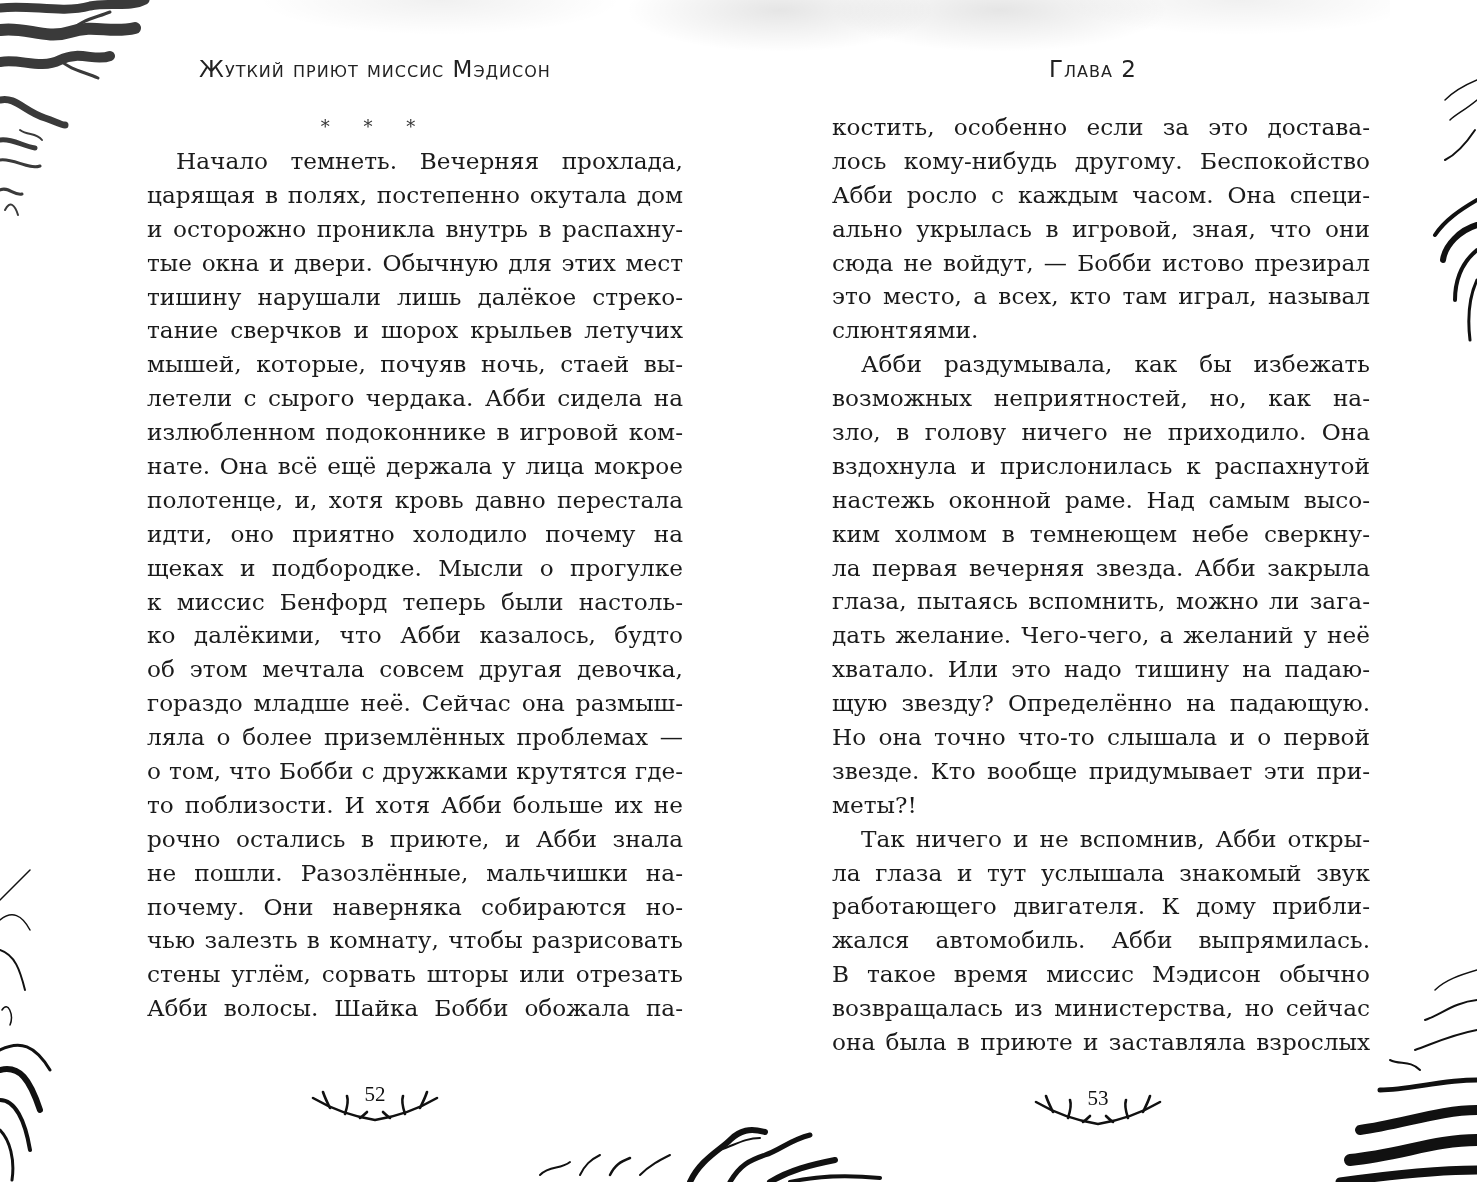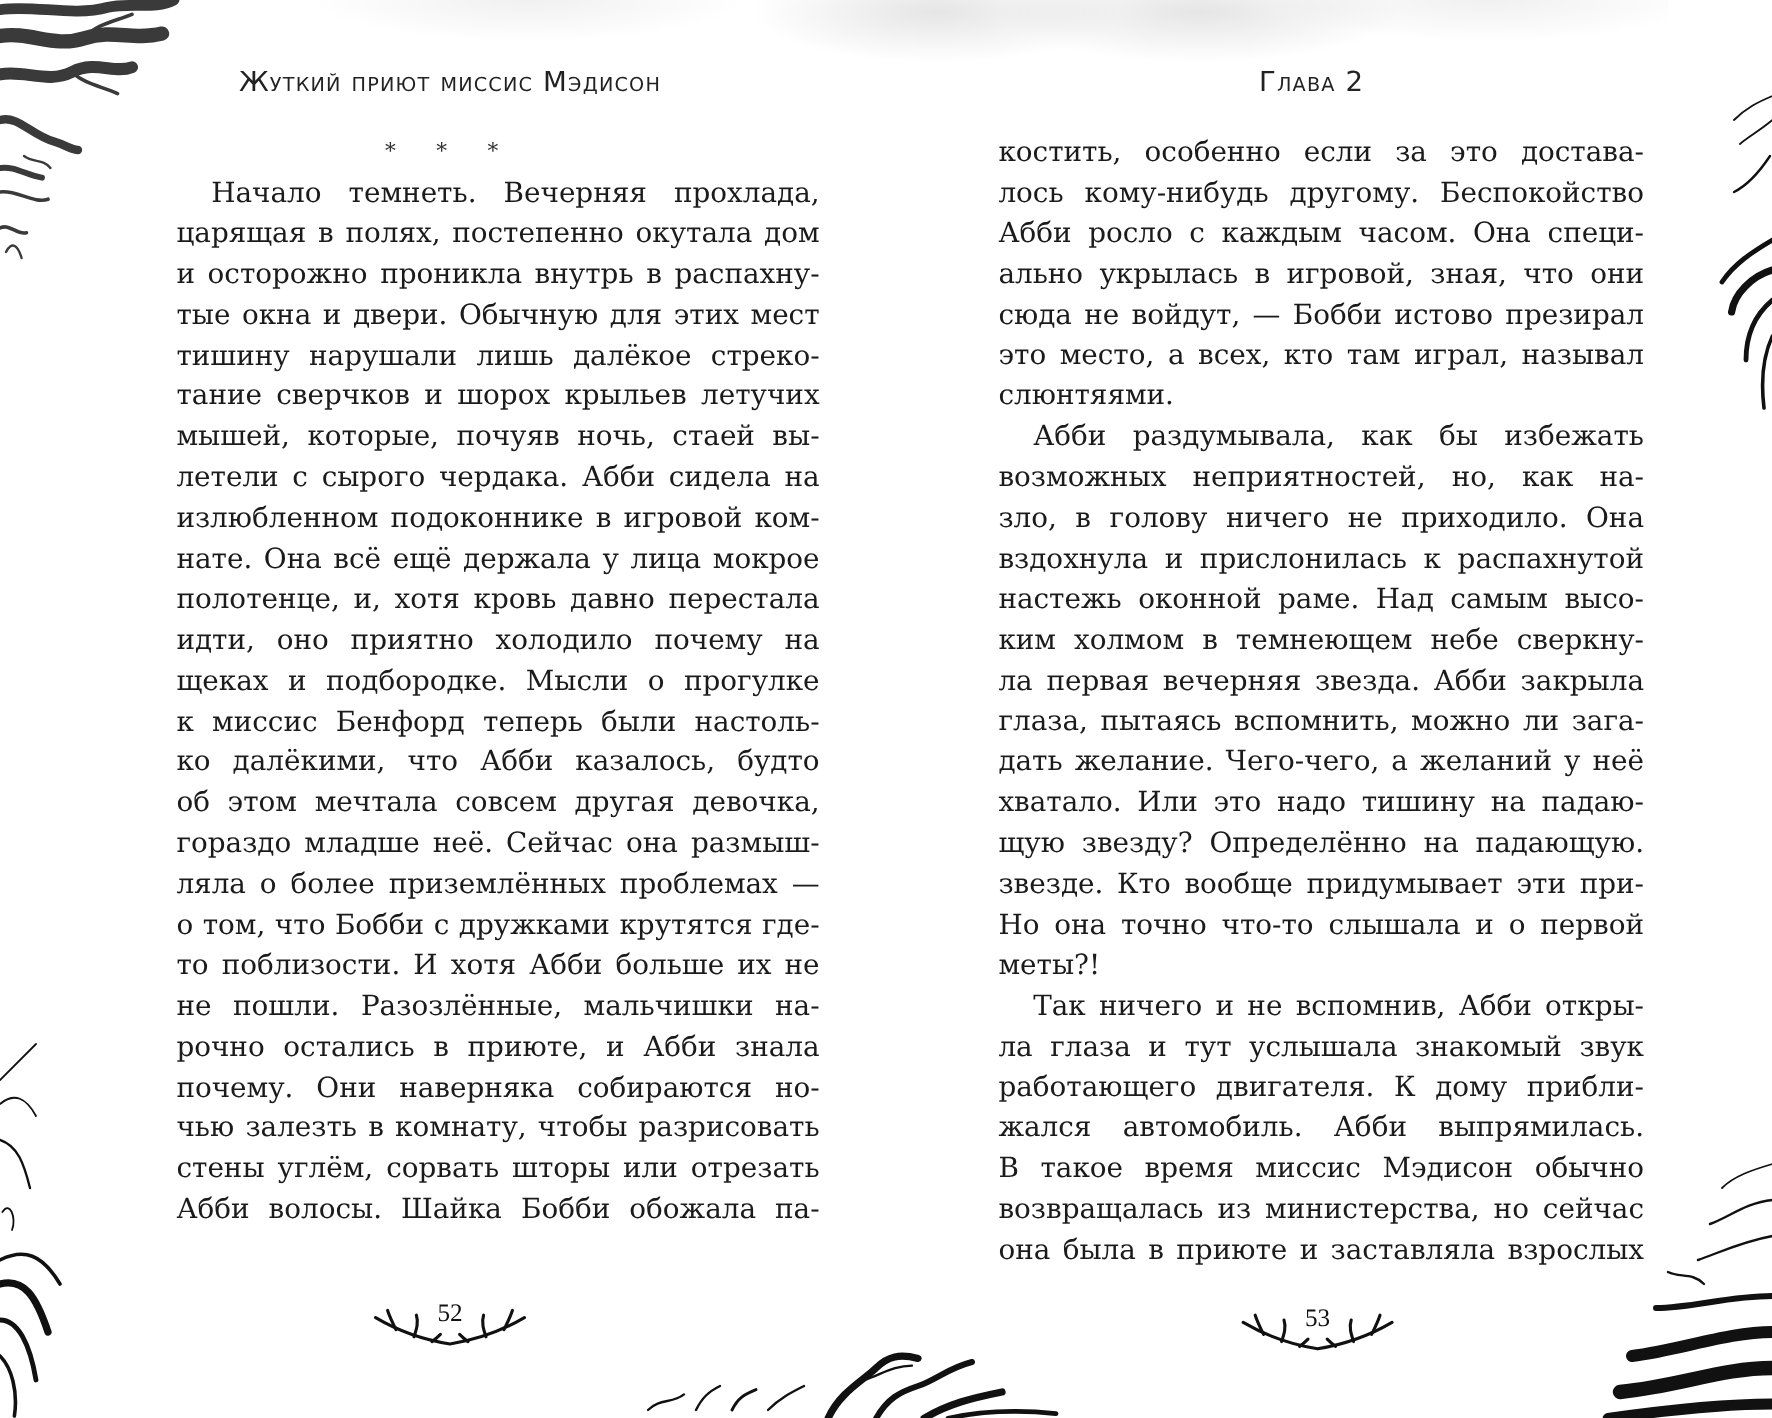--- a/index.html
+++ b/index.html
@@ -155,22 +155,22 @@
     <span class="line">полотенце, и, хотя кровь давно перестала</span>
     <span class="line">идти, оно приятно холодило почему на</span>
     <span class="line">щеках и подбородке. Мысли о прогулке</span>
     <span class="line">к миссис Бенфорд теперь были настоль-</span>
     <span class="line">ко далёкими, что Абби казалось, будто</span>
     <span class="line">об этом мечтала совсем другая девочка,</span>
     <span class="line">гораздо младше неё. Сейчас она размыш-</span>
     <span class="line">ляла о более приземлённых проблемах —</span>
     <span class="line">о том, что Бобби с дружками крутятся где-</span>
     <span class="line">то поблизости. И хотя Абби больше их не</span>
+    <span class="line">рочно остались в приюте, и Абби знала</span>
     <span class="line">не пошли. Разозлённые, мальчишки на-</span>
-    <span class="line">рочно остались в приюте, и Абби знала</span>
     <span class="line">почему. Они наверняка собираются но-</span>
     <span class="line">чью залезть в комнату, чтобы разрисовать</span>
     <span class="line">стены углём, сорвать шторы или отрезать</span>
     <span class="line">Абби волосы. Шайка Бобби обожала па-</span>
   </div>
   <div class="folio">
     <svg width="140" height="34" viewBox="0 0 140 34">
       <g fill="none" stroke="#111" stroke-width="2.6" stroke-linecap="round">
         <path d="M8 8 C25 18 45 26 70 30 C95 26 115 18 132 8"></path>
         <path d="M25 18 C22 12 20 8 18 2"></path>
@@ -199,22 +199,22 @@
     <span class="line">возможных неприятностей, но, как на-</span>
     <span class="line">зло, в голову ничего не приходило. Она</span>
     <span class="line">вздохнула и прислонилась к распахнутой</span>
     <span class="line">настежь оконной раме. Над самым высо-</span>
     <span class="line">ким холмом в темнеющем небе сверкну-</span>
     <span class="line">ла первая вечерняя звезда. Абби закрыла</span>
     <span class="line">глаза, пытаясь вспомнить, можно ли зага-</span>
     <span class="line">дать желание. Чего-чего, а желаний у неё</span>
     <span class="line">хватало. Или это надо тишину на падаю-</span>
     <span class="line">щую звезду? Определённо на падающую.</span>
+    <span class="line">Но она точно что-то слышала и о первой</span>
     <span class="line">звезде. Кто вообще придумывает эти при-</span>
-    <span class="line">Но она точно что-то слышала и о первой</span>
     <span class="line last">меты?!</span>
     <span class="line indent">Так ничего и не вспомнив, Абби откры-</span>
     <span class="line">ла глаза и тут услышала знакомый звук</span>
     <span class="line">работающего двигателя. К дому прибли-</span>
     <span class="line">жался автомобиль. Абби выпрямилась.</span>
     <span class="line">В такое время миссис Мэдисон обычно</span>
     <span class="line">возвращалась из министерства, но сейчас</span>
     <span class="line">она была в приюте и заставляла взрослых</span>
   </div>
   <div class="folio">

